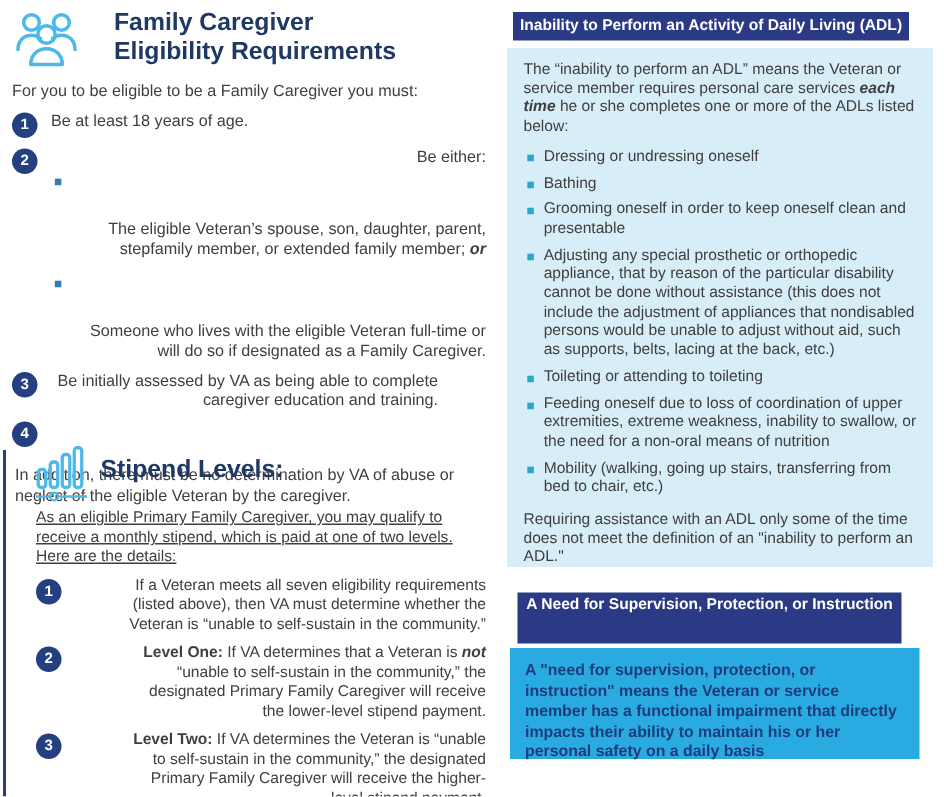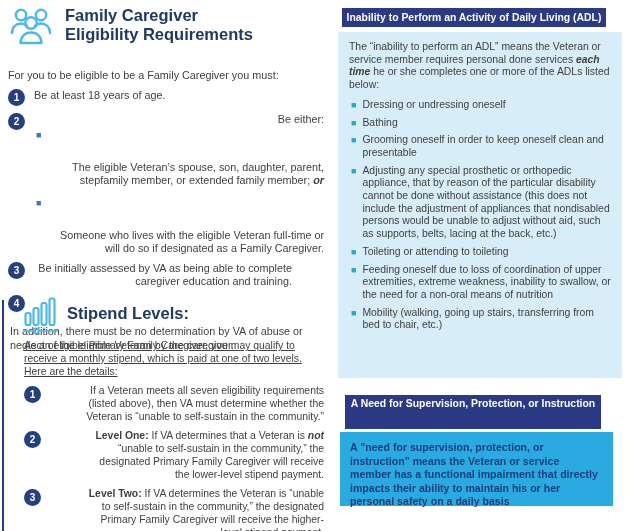--- a/index.html
+++ b/index.html
@@ -8,22 +8,22 @@
     font-family:"Liberation Sans","DejaVu Sans",sans-serif;
     color:var(--body_text,#3f3f3f);
     -webkit-font-smoothing:antialiased;
     overflow:hidden;
   }
   .page{position:absolute;inset:0;}
 
   
   .left-col{position:absolute;left:8px;top:6px;width:316px;}
   .lc-header{display:flex;align-items:flex-start;}
-  .lc-title{margin-left:11px;font-weight:bold;font-size:16.5px;line-height:19px;color:var(--navy_title,#1f3864);}
-  .intro{margin:23px 0 0 0;font-size:10.8px;line-height:13px;}
+  .lc-title{margin-left:22px;font-weight:bold;font-size:16.5px;line-height:19px;color:var(--navy_title,#1f3864);}
+  .intro{margin:9px 0 0 0;font-size:10.8px;line-height:13px;}
   .num-row{display:flex;margin-top:7px;}
   .circle{flex:0 0 auto;width:17px;height:17px;border-radius:50%;background:var(--navy_circle,#254081);
           color:#fff;font-size:10px;font-weight:bold;display:flex;align-items:center;justify-content:center;}
   .num-text{margin-left:9px;font-size:10.8px;line-height:13.2px;text-align:right;}
   .sub-bullets{margin:3px 0 0 0;}
   .b-row{display:flex;margin-top:3px;}
   .b-row + .b-row{margin-top:9px;}
   .dot{color:var(--bullet_blue,#3a79b8);font-size:9px;line-height:13.2px;margin:0 6px 0 2px;}
   .b-text{font-size:10.8px;line-height:13.2px;margin-top:32px;}
   .addition{margin:13px 0 0 2px;font-size:10.8px;line-height:13.2px;}
@@ -150,21 +150,21 @@
 
     <div class="num-row">
       <span class="circle">3</span>
       <span class="num-text"><b>Level Two:</b><span> If VA determines the Veteran is “unable to self-sustain in the community,” the designated Primary Family Caregiver will receive the higher-level stipend payment.</span></span>
     </div>
   </div>
 
   <div class="adl-card">
     <div class="card-bar adl-bar">Inability to Perform an Activity of Daily Living (ADL)</div>
     <div class="adl-body">
-      <p class="adl-intro"><span>The “inability to perform an ADL” means the Veteran or service member requires personal done services </span><span class="bi">each time</span><span> he or she completes one or more of the ADLs listed below:</span></p>
+      <p class="adl-intro"><span>The “inability to perform an ADL” means the Veteran or service member requires personal care services </span><span class="bi">each time</span><span> he or she completes one or more of the ADLs listed below:</span></p>
       <ul class="adl-list">
 
           <li class="adl-li">
             <span class="adl-dot">■</span>
             <span class="adl-li-text">Dressing or undressing oneself</span>
           </li>
 
           <li class="adl-li">
             <span class="adl-dot">■</span>
             <span class="adl-li-text">Bathing</span>
@@ -188,20 +188,21 @@
           <li class="adl-li">
             <span class="adl-dot">■</span>
             <span class="adl-li-text">Feeding oneself due to loss of coordination of upper extremities, extreme weakness, inability to swallow, or the need for a non-oral means of nutrition</span>
           </li>
 
           <li class="adl-li">
             <span class="adl-dot">■</span>
             <span class="adl-li-text">Mobility (walking, going up stairs, transferring from bed to chair, etc.)</span>
           </li>
         </ul>
+      <p class="adl-footer">Requiring assistance with an ADL only some of the time does not meet the definition of an "inability to perform an ADL."</p>
     </div>
   </div>
 
   <div class="sup-card">
     <div class="card-bar sup-bar">A Need for Supervision, Protection, or Instruction</div>
     <div class="sup-body">A "need for supervision, protection, or instruction" means the Veteran or service member has a functional impairment that directly impacts their ability to maintain his or her personal safety on a daily basis</div>
   </div>
 
 </div>
 

